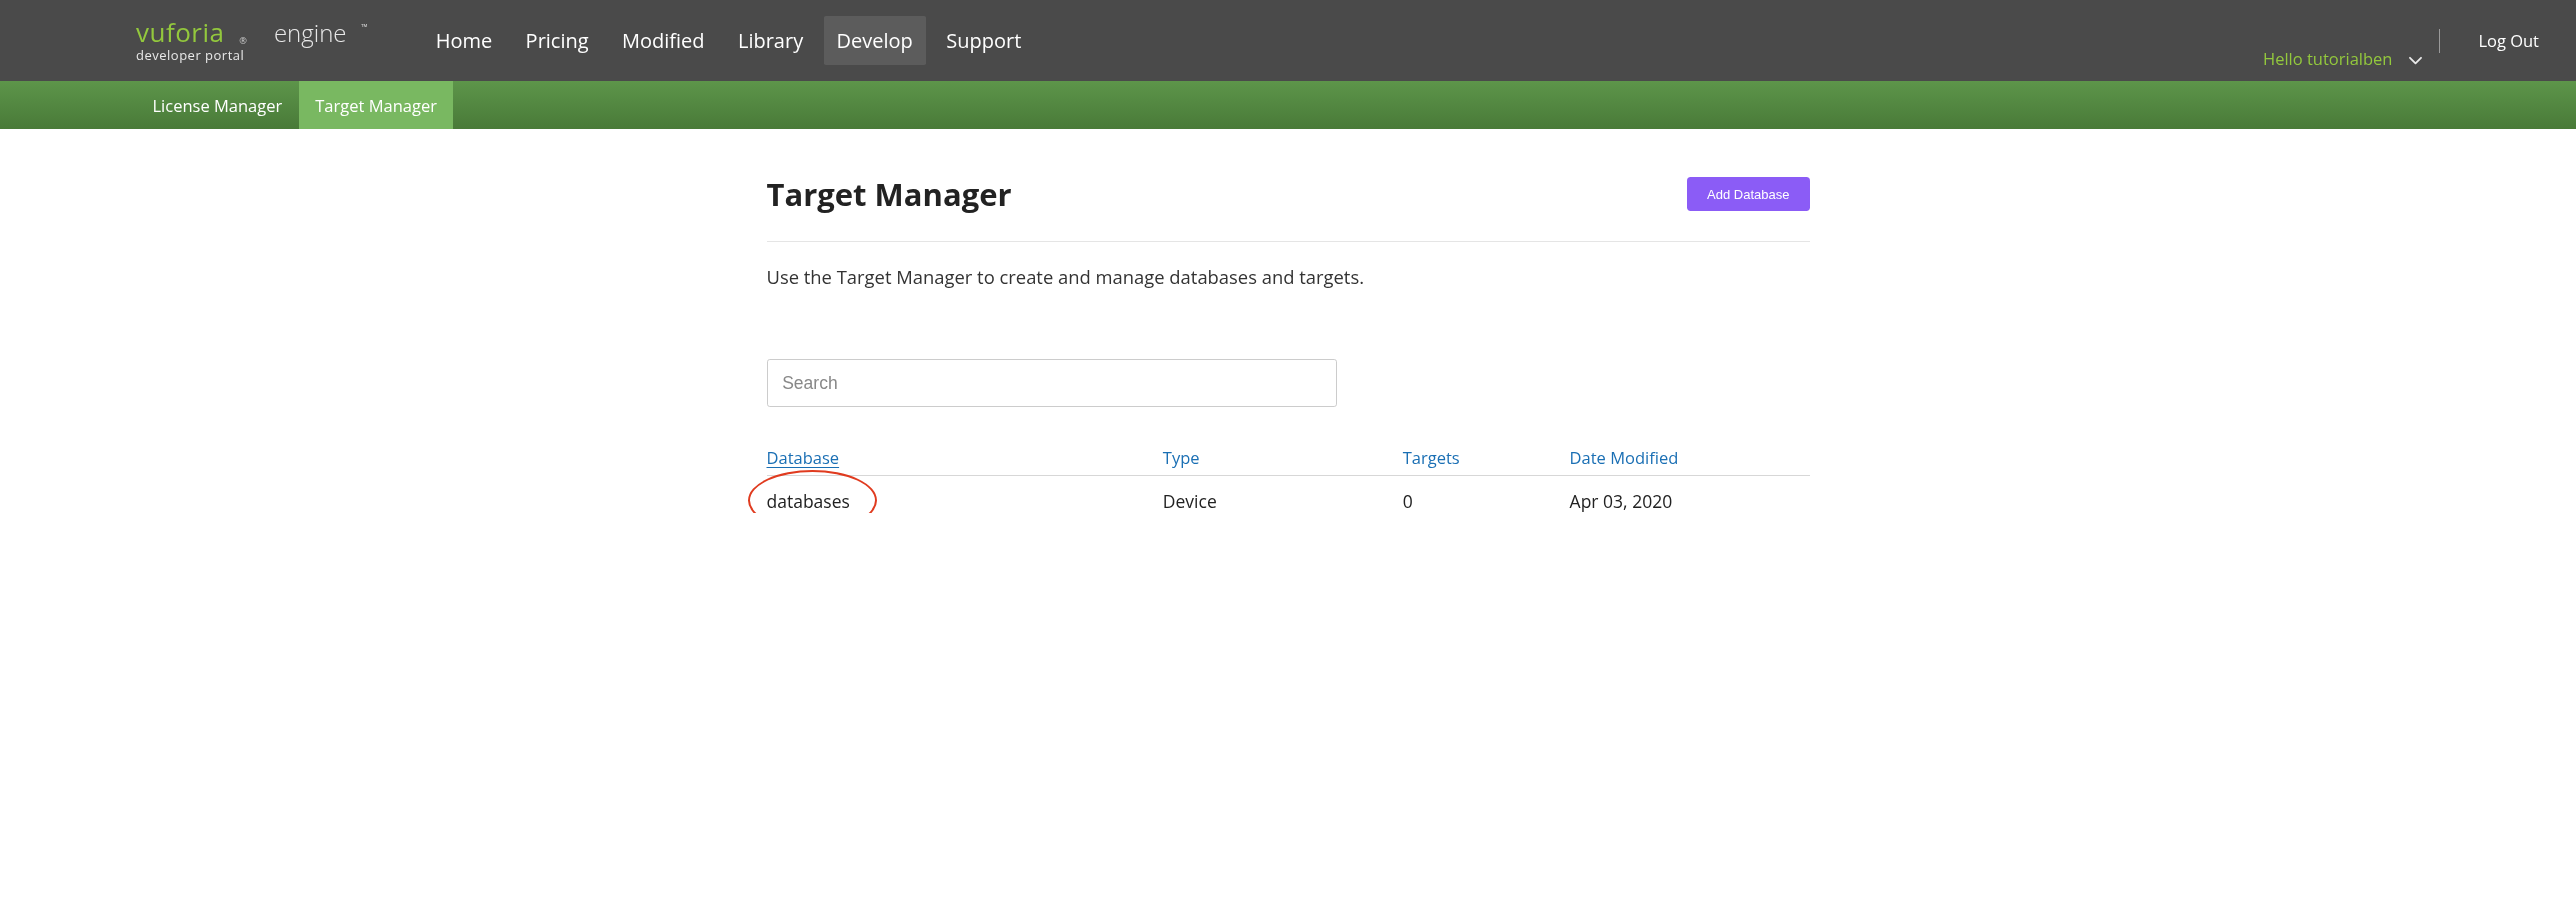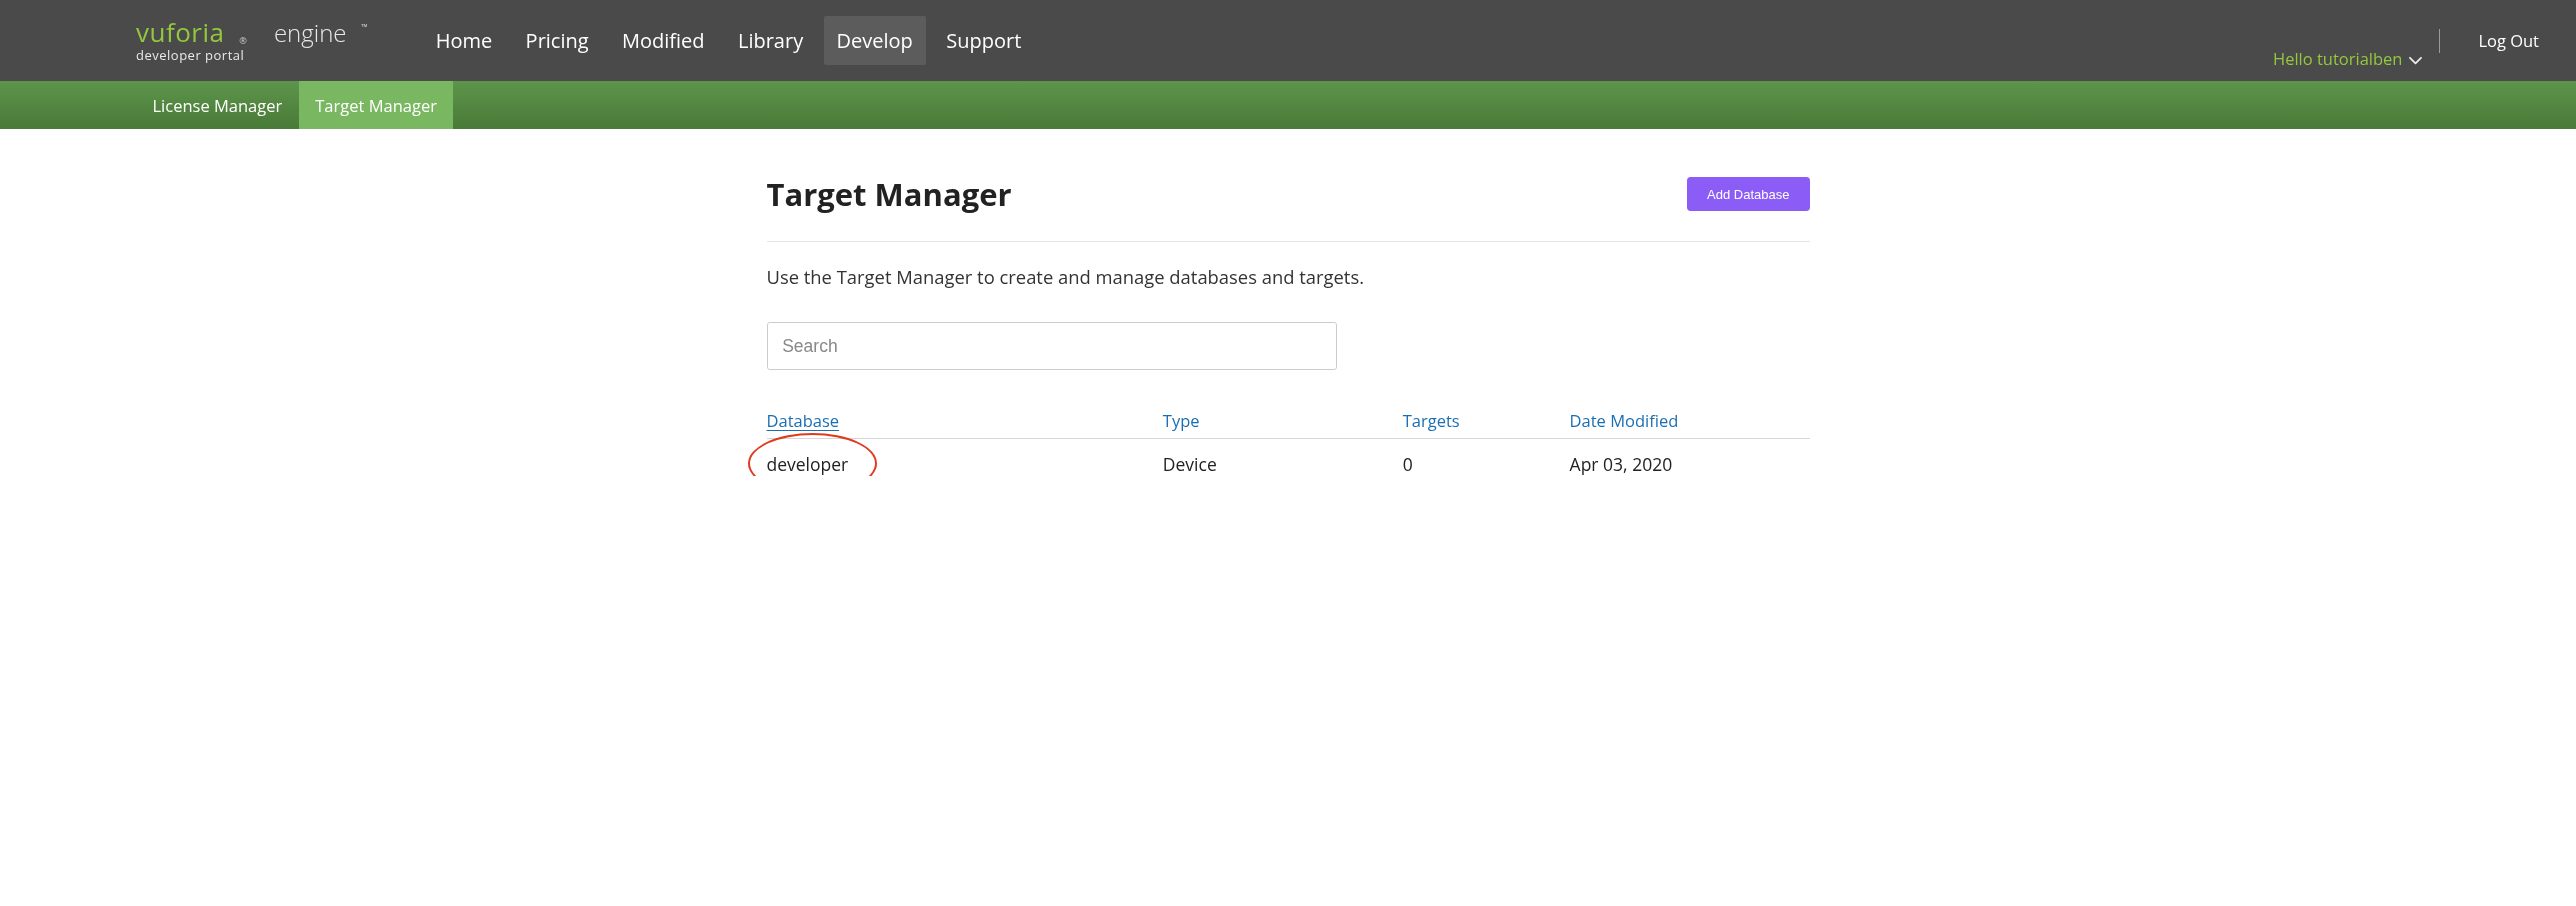--- a/index.html
+++ b/index.html
@@ -83,21 +83,21 @@
   .user-area {
     display: flex;
     align-items: center;
     gap: 16.5px;
   }
   .hello {
     color: #93c83d;
     font-size: 16.5px;
     display: flex;
     align-items: center;
-    gap: 7px;
+    gap: 17px;
     cursor: pointer;
     margin-top: 36px;
   }
   .chev { color: #e8e8e8; }
   .divider {
     width: 0.9px;
     height: 24px;
     background: #9a9a9a;
   }
   .logout {
@@ -162,20 +162,21 @@
   }
   .search-box {
     width: 570px;
     height: 48px;
     border: 0.9px solid #ccc;
     border-radius: 2.8px;
     font-size: 17.5px;
     padding: 0 14.7px;
     color: #555;
     outline: none;
+    margin-top: 37px;
   }
   .search-box::placeholder { color: #888; }
 
   
   .db-table {
     width: 100%;
     margin-top: 39px;
     border-collapse: collapse;
   }
   .db-table th {
@@ -269,21 +270,21 @@
       <thead>
         <tr>
           <th class="col-db"><span class="col-db-head">Database</span></th>
           <th class="col-type">Type</th>
           <th class="col-targets">Targets</th>
           <th class="col-date">Date Modified</th>
         </tr>
       </thead>
       <tbody>
         <tr>
-          <td><span class="db-link">developer</span></td>
+          <td><span class="db-link">databases</span></td>
           <td>Device</td>
           <td>0</td>
           <td>Apr 03, 2020</td>
         </tr>
       </tbody>
     </table>
     <div class="annot-ellipse" style="left:-18.4px; top:24px;"></div>
   </div>
 </main>
 

